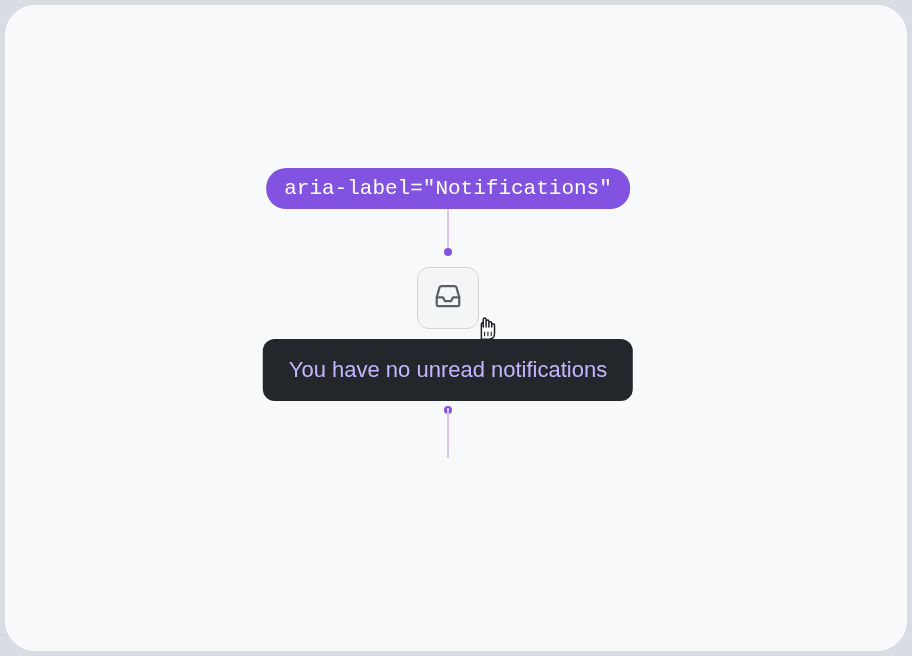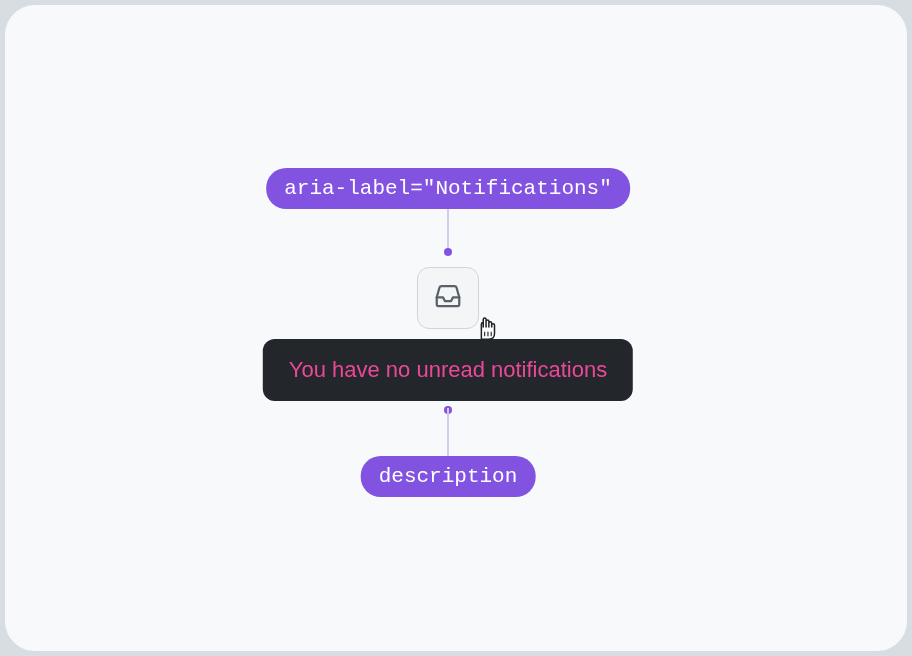--- a/index.html
+++ b/index.html
@@ -72,21 +72,21 @@
     justify-content: center;
   }
   .icon-button svg { width: 30px; height: 30px; stroke: #5a6069; fill: none; }
 
   .tooltip {
     position: absolute;
     top: 334px;
     left: 443px;
     transform: translateX(-50%);
     background: #23262b;
-    color: #ec4899;
+    color: #c4b5fd;
     font-size: 22px;
     padding: 18px 26px;
     border-radius: 12px;
     white-space: nowrap;
   }
 
   .cursor {
     position: absolute;
     top: 306px;
     left: 467px;
@@ -121,15 +121,14 @@
       <line x1="17" y1="22" x2="17" y2="27" stroke="#1f2328" stroke-width="1.2"></line>
       <line x1="20.5" y1="22" x2="20.5" y2="27" stroke="#1f2328" stroke-width="1.2"></line>
     </svg>
   </div>
 
   <div class="tooltip">You have no unread notifications</div>
 
   <div class="dot dot-bottom"></div>
   <div class="connector connector-bottom"></div>
 
-  <div class="pill pill-bottom">description</div>
 
 </div>
 
 </body></html>

